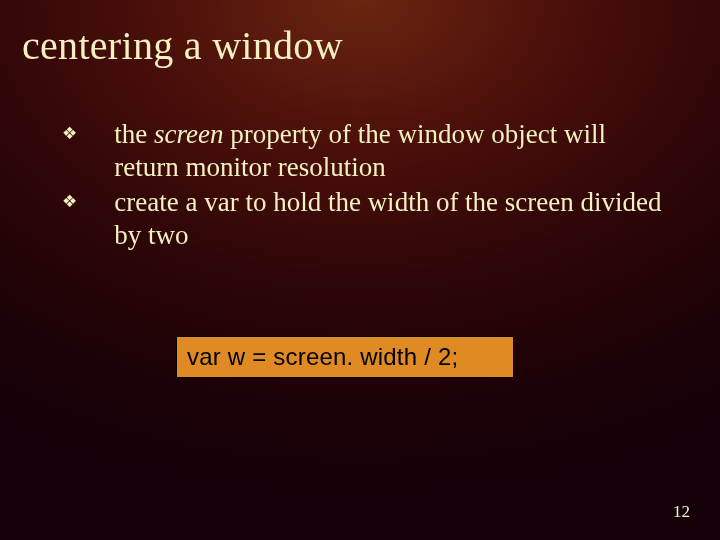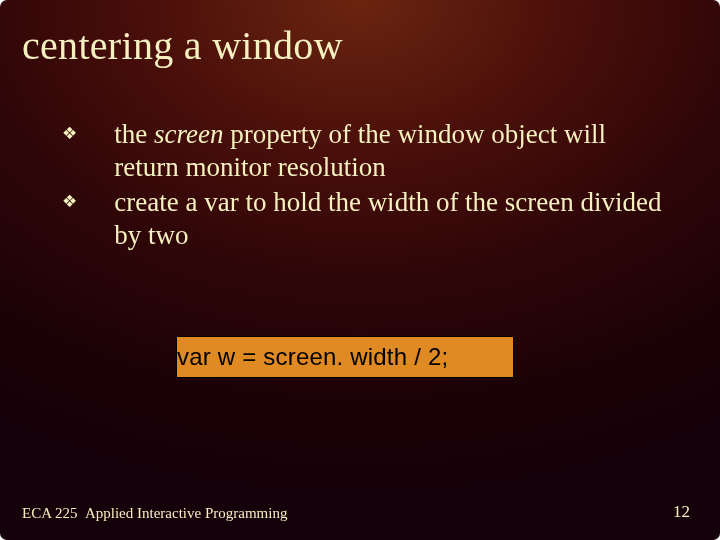--- a/index.html
+++ b/index.html
@@ -14,21 +14,20 @@
     height: 540px;
     background: radial-gradient(ellipse 700px 500px at 50% 0%,
                 #6b2510 0%,
                 #4a0f0a 30%,
                 #2f0608 55%,
                 #1c0206 80%,
                 #15010a 100%);
     position: relative;
     font-family: "Times New Roman", Times, serif;
     box-sizing: border-box;
-    border-radius: 7px;
   }
   .title {
     position: absolute;
     top: 22px;
     left: 22px;
     color: #f5f0c0;
     font-size: 40px;
     font-weight: 400;
     letter-spacing: 0.3px;
   }
@@ -67,20 +66,21 @@
     left: 176px;
     width: 338px;
     height: 42px;
     background: #e08a24;
     color: #000;
     border: 1px solid #000;
     font-family: Arial, Helvetica, sans-serif;
     font-size: 24px;
     display: flex;
     align-items: center;
+    padding-left: 10px;
     box-sizing: border-box;
     letter-spacing: 0.2px;
   }
   .footer-left {
     position: absolute;
     bottom: 18px;
     left: 22px;
     color: #f5f0c0;
     font-size: 15px;
   }
@@ -114,19 +114,16 @@
         <span>create a var to hold the width of the screen divided by two</span><span class="italic"></span><span></span>
       </div>
     </div>
 
   </div>
 
   <div class="code-box">
     <span>var w = screen. width / 2;</span>
   </div>
 
-  <div class="footer-left">
-    <span>ECA 225</span>&nbsp;&nbsp;<span>Applied Interactive Programming</span>
-  </div>
 
   <div class="footer-right">12</div>
 
 </div>
 
 </body></html>

